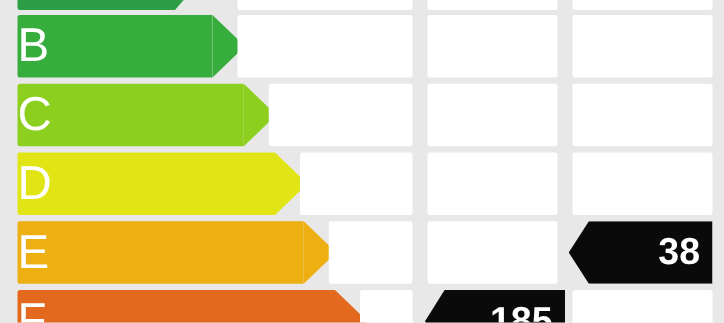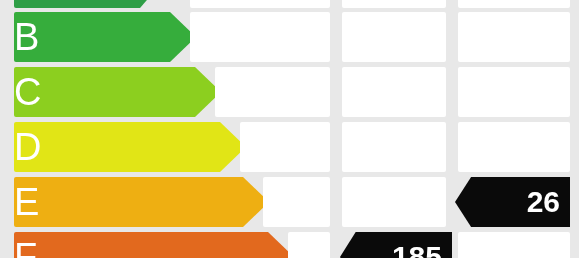--- a/index.html
+++ b/index.html
@@ -164,21 +164,21 @@
           </svg>
         </div>
       </div>
       <span class="band-letter" style="color: rgb(255, 255, 255);">E</span>
       <div class="cell" style="left: 263px; width: 67px; background: rgb(255, 255, 255);"></div>
       <div class="cell" style="left: 342px; width: 104px; background: rgb(255, 255, 255);"></div>
       <div class="badge" style="left: 455px; width: 115px;">
         <svg viewBox="0 0 100 100" preserveAspectRatio="none">
           <polygon points="0,50 14,0 100,0 100,100 14,100" fill="#0a0a0a"></polygon>
         </svg>
-        <span class="badge-value" style="color: rgb(255, 255, 255);">26</span>
+        <span class="badge-value" style="color: rgb(255, 255, 255);">38</span>
       </div>
     </div>
     <div class="epc-row" style="top: 232px; height: 50px;">
       <div class="band" style="width: 254px;">
         <div class="band-body" style="background: rgb(226, 105, 30);"></div>
         <div class="band-tip">
           <svg viewBox="0 0 26 100" preserveAspectRatio="none">
             <polygon points="0,0 26,50 0,100" fill="#e2691e"></polygon>
           </svg>
         </div>

